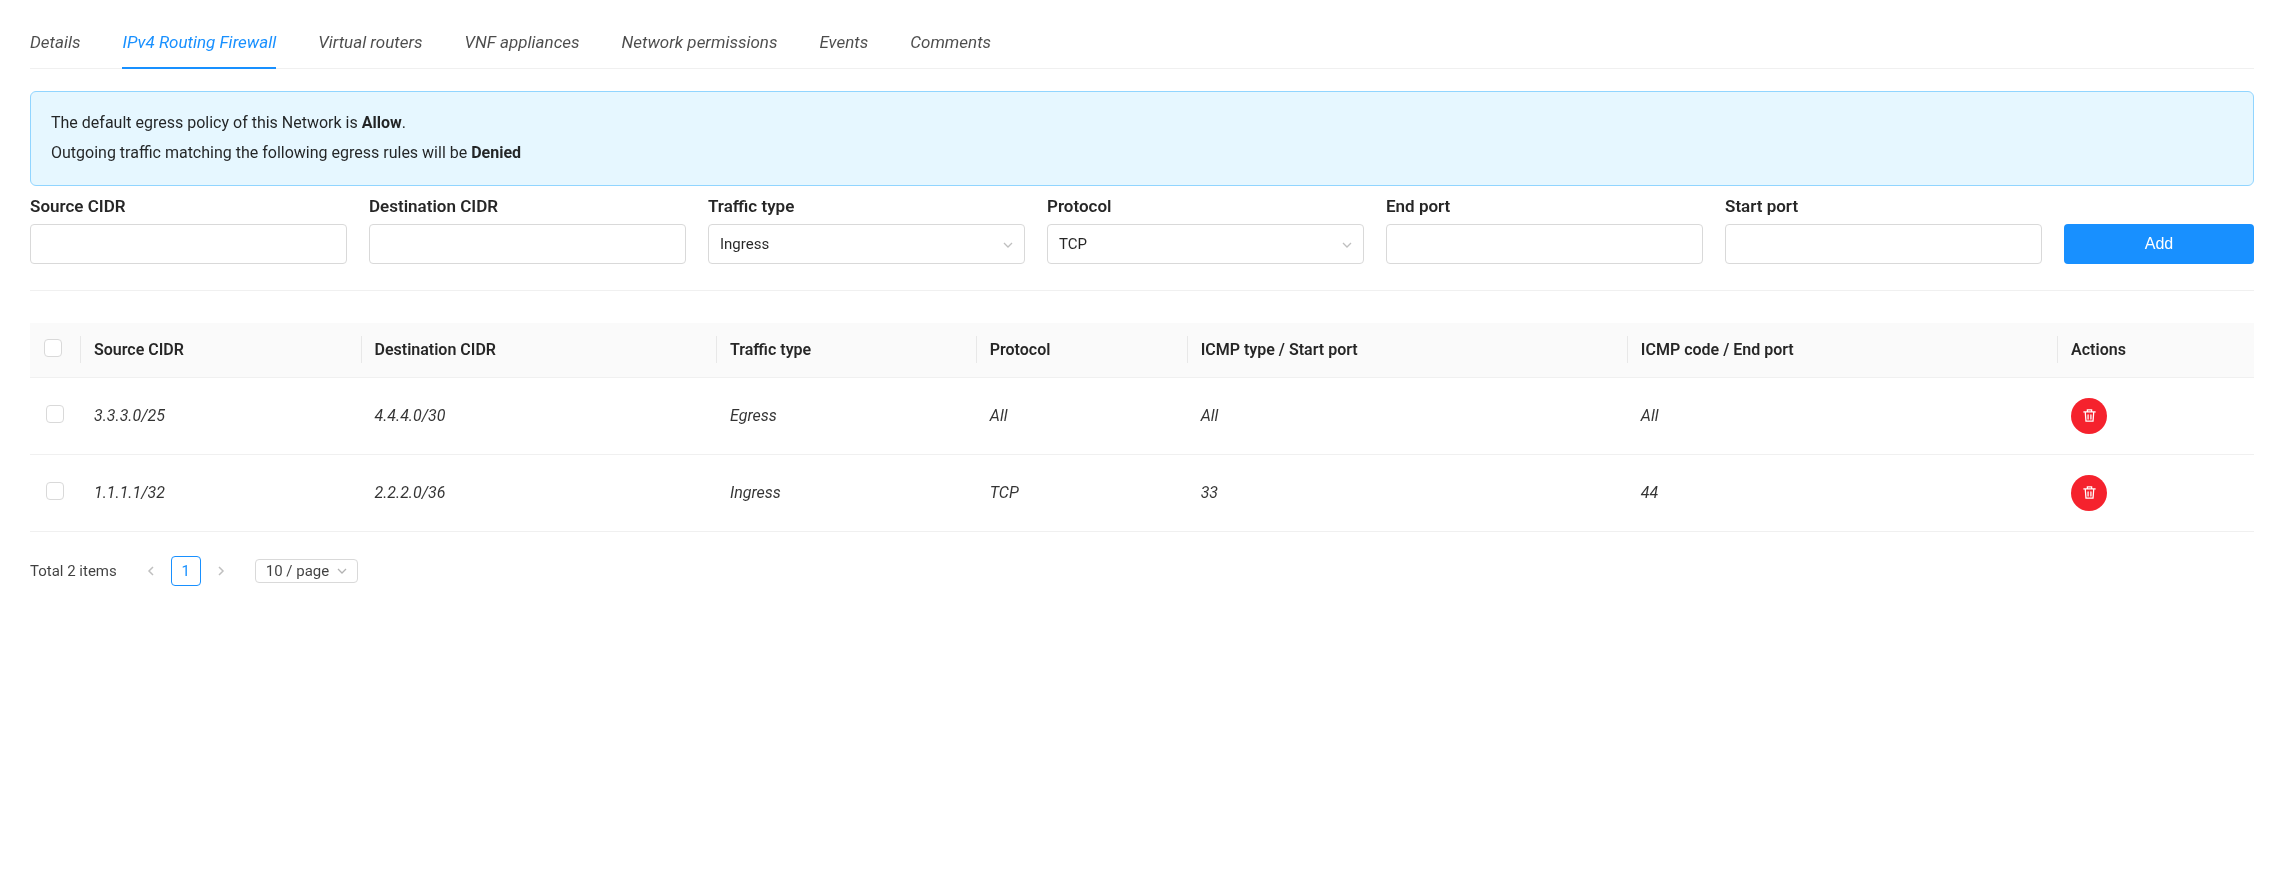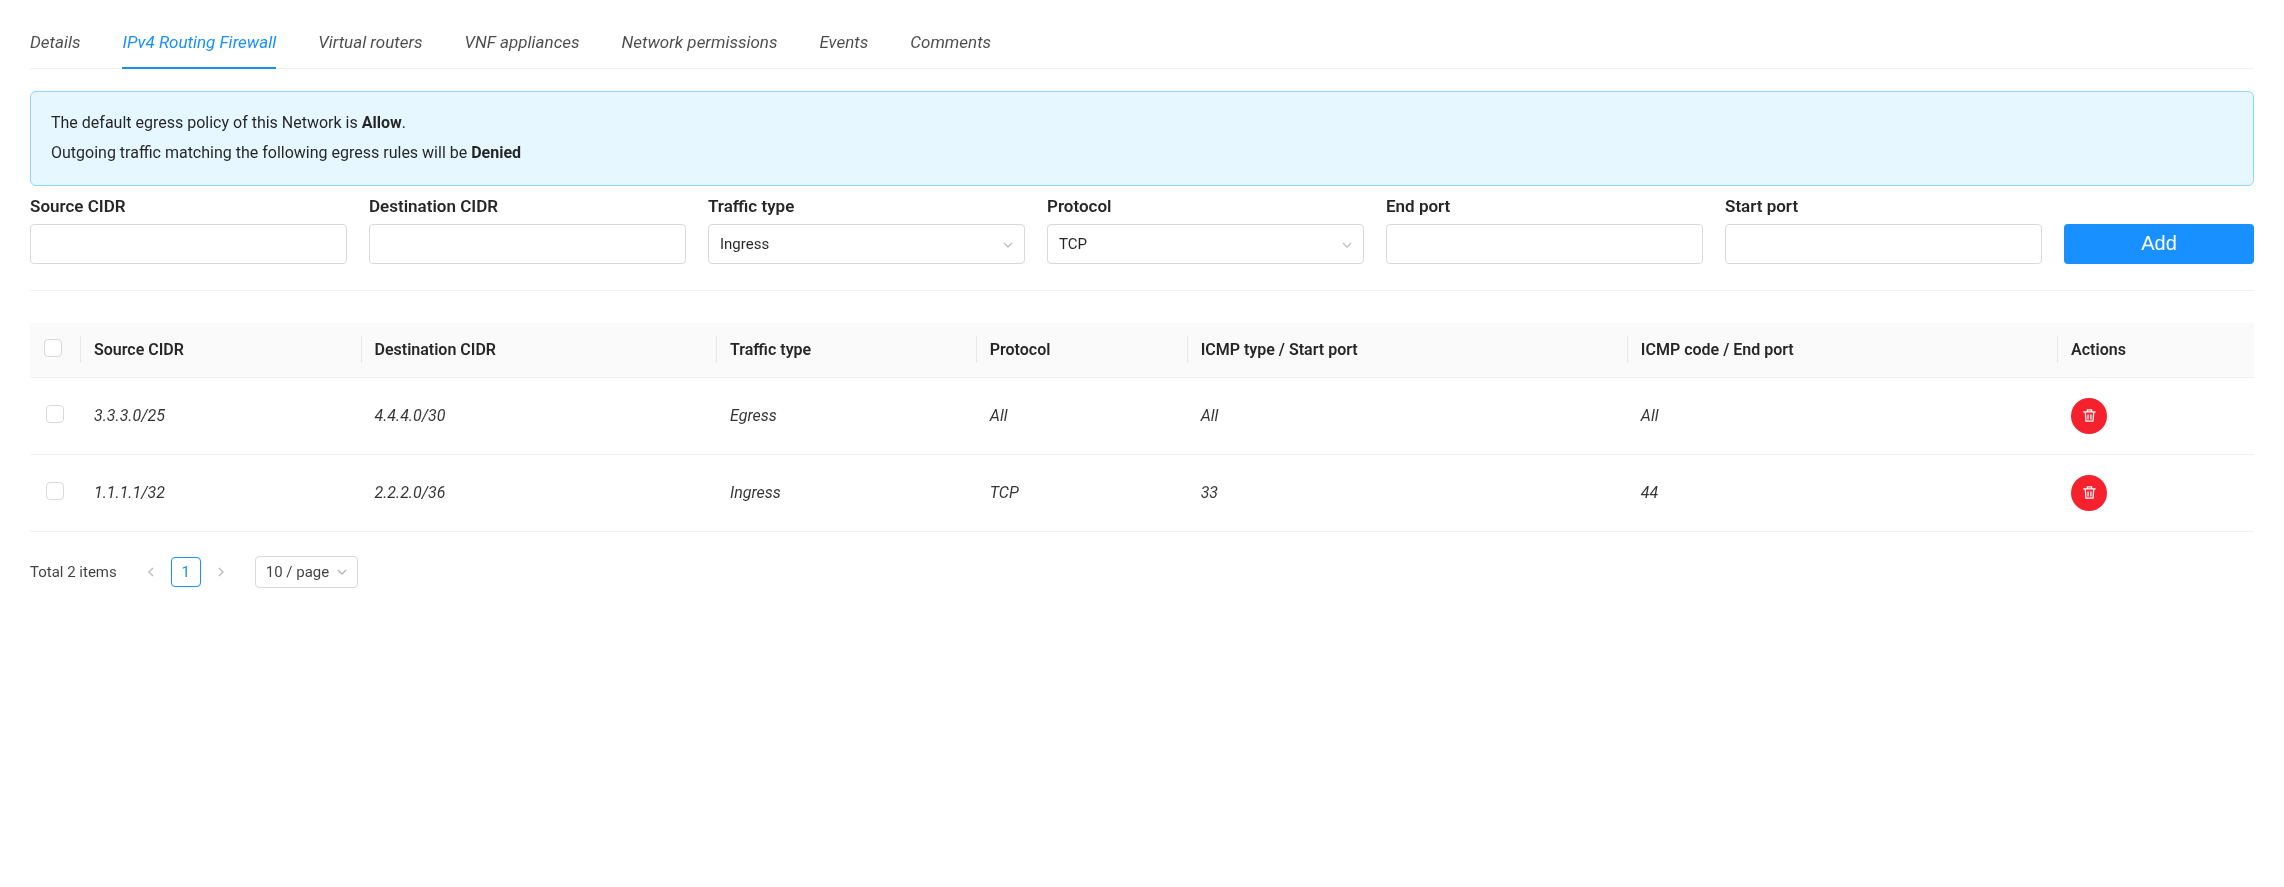--- a/index.html
+++ b/index.html
@@ -77,21 +77,21 @@
     cursor: pointer;
   }
   .select-arrow { color: rgba(0,0,0,0.25); font-size: 12px; }
   .btn-add {
     height: 40px;
     min-width: 190px;
     background: #1890ff;
     color: #fff;
     border: none;
     border-radius: 4px;
-    font-size: 20px;
+    font-size: 16px;
     cursor: pointer;
   }
   .divider {
     height: 1px;
     background: #f0f0f0;
     margin-top: 26px;
   }
   .table {
     width: 100%;
     margin-top: 32px;
@@ -168,21 +168,21 @@
     display: inline-flex;
     align-items: center;
     justify-content: center;
     border: 1px solid #1890ff;
     color: #1890ff;
     border-radius: 4px;
     cursor: pointer;
     font-size: 15px;
   }
   .pg-size {
-    height: 32px;
+    height: 24px;
     border: 1px solid #d9d9d9;
     border-radius: 4px;
     padding: 0 10px;
     display: inline-flex;
     align-items: center;
     gap: 8px;
     cursor: pointer;
     font-size: 15px;
     color: rgba(0,0,0,0.75);
   }

